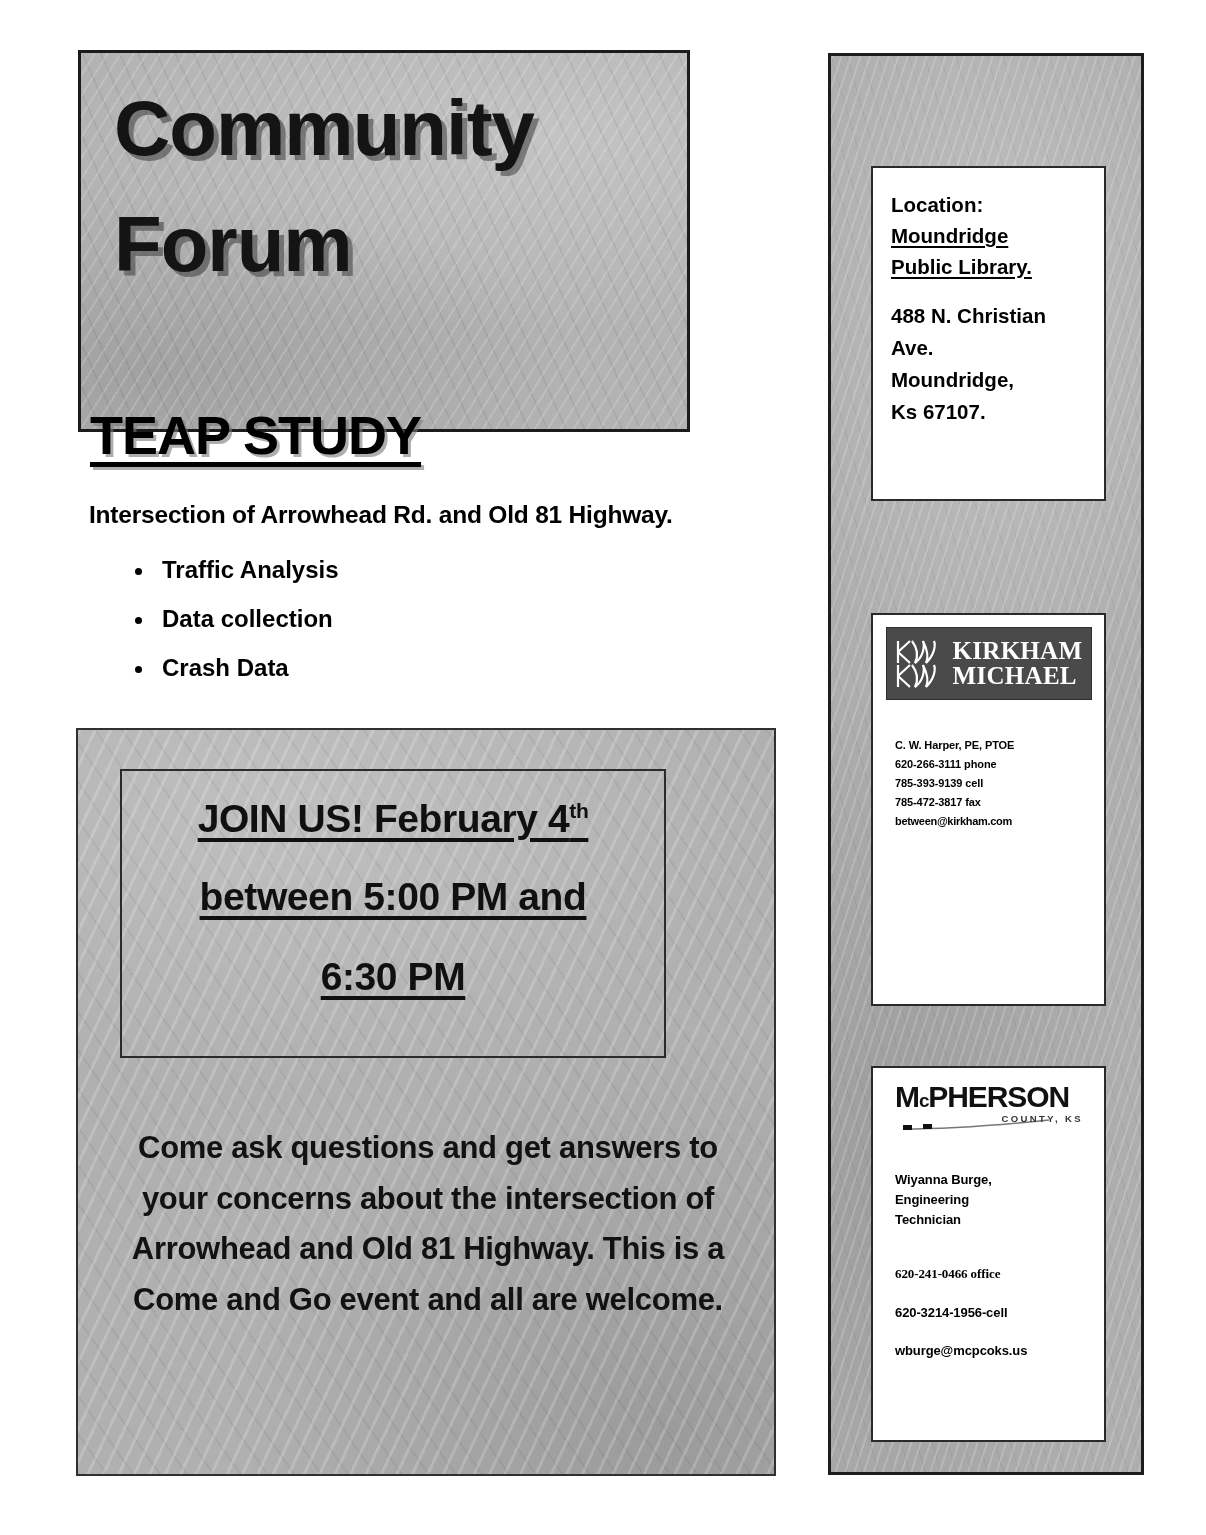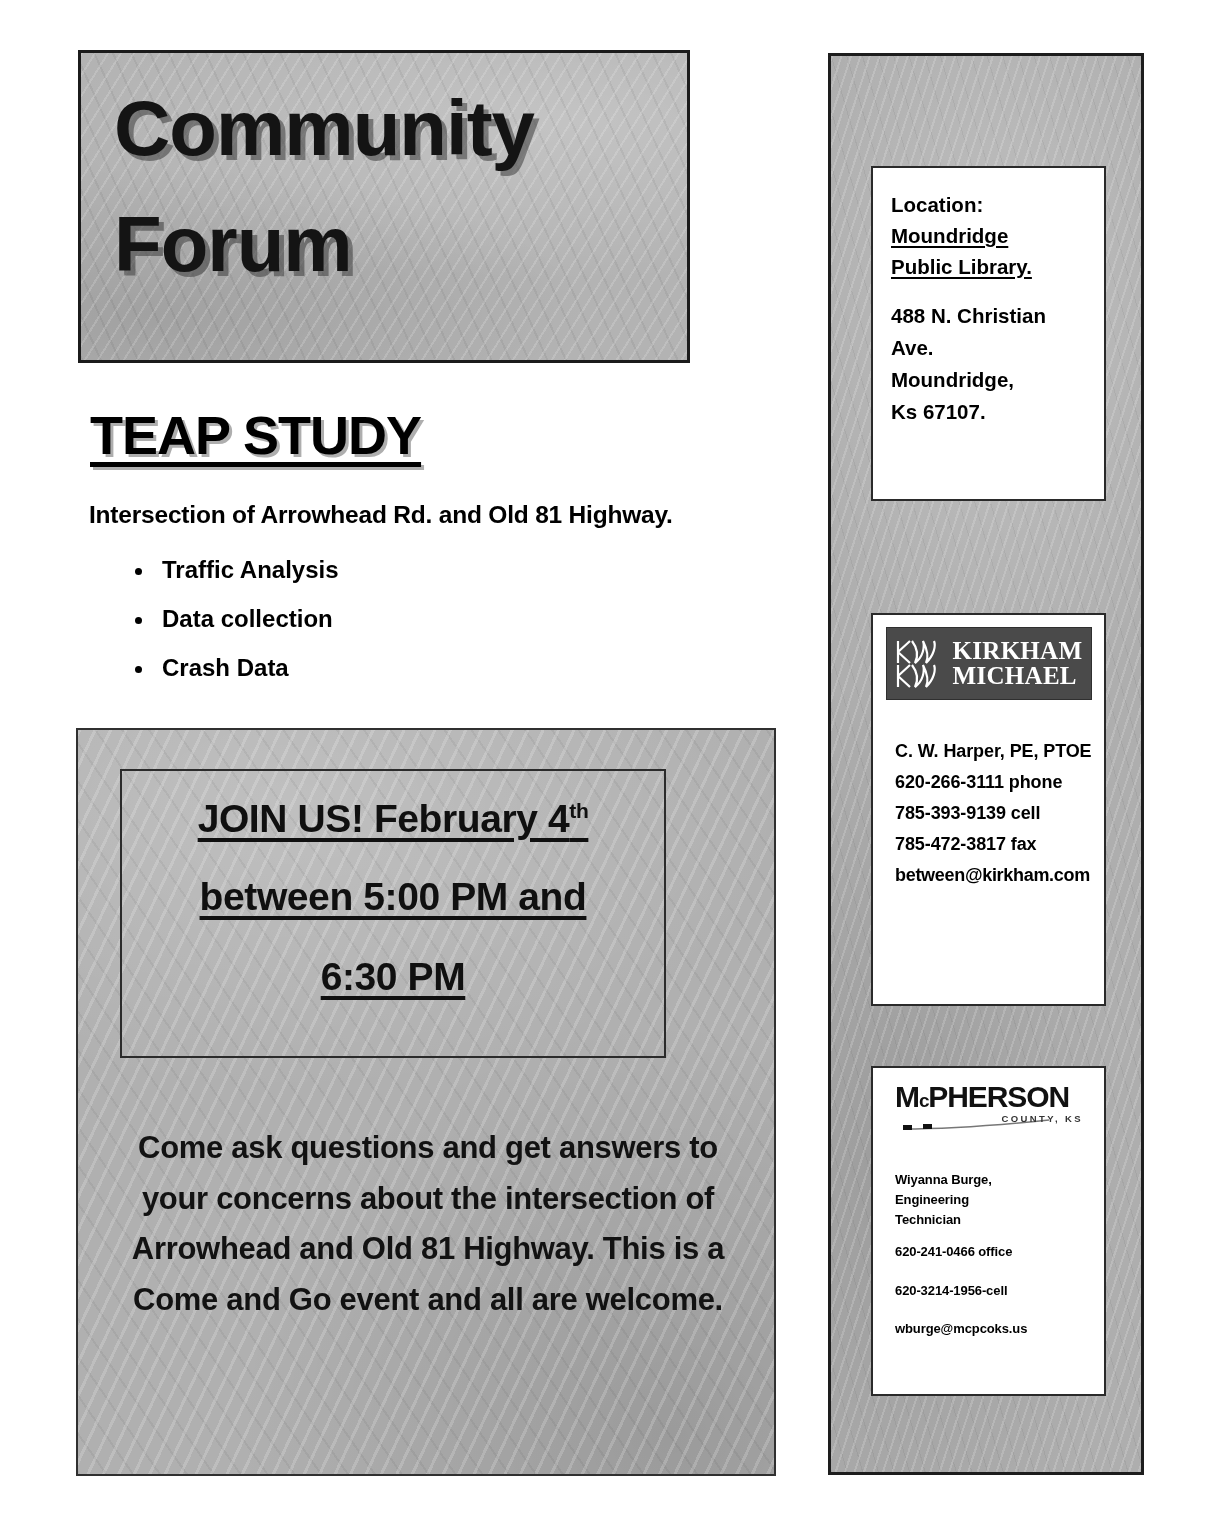--- a/index.html
+++ b/index.html
@@ -39,21 +39,21 @@
       repeating-linear-gradient(108deg, rgba(255,255,255,.17) 0px, rgba(255,255,255,.17) 2px, rgba(0,0,0,0) 2px, rgba(0,0,0,0) 9px),
       repeating-linear-gradient(74deg, rgba(0,0,0,.05) 0px, rgba(0,0,0,.05) 1px, rgba(0,0,0,0) 1px, rgba(0,0,0,0) 15px),
       radial-gradient(120% 50% at 55% 18%, rgba(255,255,255,.22), rgba(255,255,255,0) 60%),
       radial-gradient(130% 60% at 20% 78%, rgba(0,0,0,.10), rgba(0,0,0,0) 58%);
   }
 
   
   #title-box {
     position: absolute;
     left: 78px; top: 50px;
-    width: 612px; height: 313px;
+    width: 612px; height: 382px;
     border: 3px solid #1b1b1b;
     box-sizing: border-box;
     padding-left: 14px;
   }
   #title-box .ttl {
     position: absolute;
     left: 33px;
     font-size: 78px;
     font-weight: bold;
     letter-spacing: -1px;
@@ -188,29 +188,29 @@
     color: #ffffff;
     font-size: 25px;
     font-weight: bold;
     line-height: 0.98;
     letter-spacing: 0.3px;
     margin-left: 2px;
   }
   #kirkham-contact {
     margin-top: 36px;
     padding-left: 22px;
-    font-size: 18px;
+    font-size: 11px;
     font-weight: bold;
     line-height: 1.72;
     letter-spacing: -0.1px;
   }
   #kirkham-contact .email { font-weight: bold; letter-spacing: -0.3px; }
 
   
-  #mcpherson-card { left: 40px; top: 1010px; width: 235px; height: 330px; }
+  #mcpherson-card { left: 40px; top: 1010px; width: 235px; height: 376px; }
   #mcp-logo {
     margin: 14px 0 0 22px;
     width: 190px; height: 62px;
     position: relative;
   }
   #mcp-logo .mcp-main {
     font-size: 30px; font-weight: bold; letter-spacing: -1.1px;
     line-height: 1; color: #111;
   }
   #mcp-logo .mcp-main .small { font-size: 19px; }
@@ -222,21 +222,21 @@
     position: absolute; left: 6px; top: 36px; width: 150px; height: 14px;
   }
   #mcp-contact {
     margin-top: 26px;
     padding-left: 22px;
     font-size: 13px;
     font-weight: bold;
     line-height: 1.55;
     letter-spacing: -0.1px;
   }
-  #mcp-contact .block2 { margin-top: 12px; }
+  #mcp-contact .block2 { margin-top: 34px; font-family: Liberation Serif, serif; }
   #mcp-contact .block3 { margin-top: 18px; }
   #mcp-contact .block4 { margin-top: 18px; }
 </style>
 </head>
 <body>
 
 <div id="title-box" class="tex">
   <div class="ttl" id="title-line1">Community</div>
   <div class="ttl" id="title-line2">Forum</div>
 </div>

